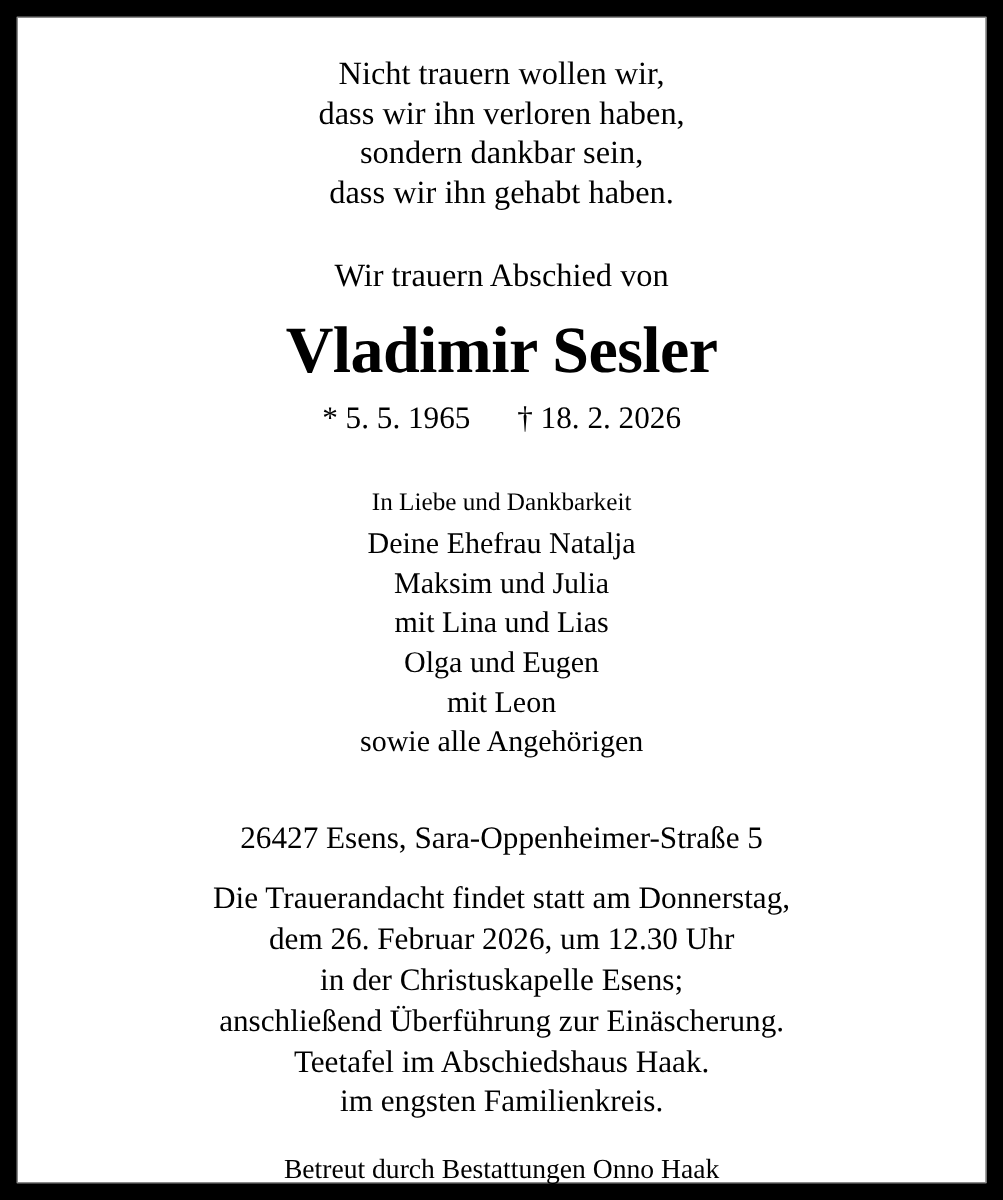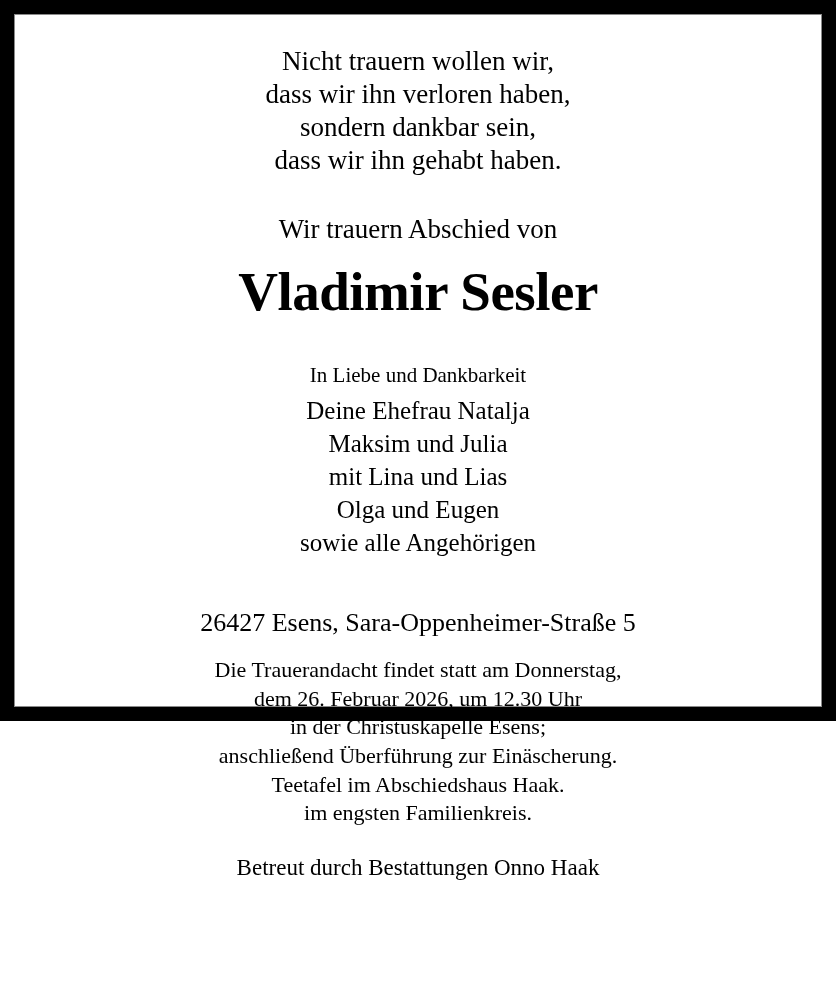--- a/index.html
+++ b/index.html
@@ -11,21 +11,21 @@
     width: 836px;
     height: 1000px;
     overflow: hidden;
     font-family: "Liberation Serif", "DejaVu Serif", serif;
     color: #000000;
   }
 
   .notice-frame {
     box-sizing: border-box;
     width: 836px;
-    height: 721px;
+    height: 1000px;
     background: #000000;
     padding: 14px;
   }
 
   .notice-inner {
     box-sizing: border-box;
     width: 100%;
     height: 100%;
     background: #ffffff;
     border: 1px solid #8a8a8a;
@@ -86,21 +86,21 @@
 
   .address {
     margin-top: 48px;
     font-size: 26px;
     line-height: 1.2;
     white-space: nowrap;
   }
 
   .service-details {
     margin-top: 18px;
-    font-size: 22px;
+    font-size: 26px;
     line-height: 1.3;
   }
   .service-details .line { display: block; white-space: nowrap; }
 
   .provider {
     margin-top: 26px;
     font-size: 23px;
     line-height: 1.2;
     white-space: nowrap;
   }
@@ -115,28 +115,36 @@
       <span class="line">Nicht trauern wollen wir,</span>
       <span class="line">dass wir ihn verloren haben,</span>
       <span class="line">sondern dankbar sein,</span>
       <span class="line">dass wir ihn gehabt haben.</span>
     </div>
 
     <div class="farewell">Wir trauern Abschied von</div>
 
     <div class="deceased-name">Vladimir Sesler</div>
 
+    <div class="life-dates">
+      <span>*</span>
+      <span>5. 5. 1965</span>
+      <span class="date-gap"></span>
+      <span>†</span>
+      <span>18. 2. 2026</span>
+    </div>
 
     <div class="tribute">In Liebe und Dankbarkeit</div>
 
     <div class="survivors">
       <span class="line">Deine Ehefrau Natalja</span>
       <span class="line">Maksim und Julia</span>
       <span class="line">mit Lina und Lias</span>
       <span class="line">Olga und Eugen</span>
+      <span class="line">mit Leon</span>
       <span class="line">sowie alle Angehörigen</span>
     </div>
 
     <div class="address">26427 Esens, Sara-Oppenheimer-Straße 5</div>
 
     <div class="service-details">
       <span class="line">Die Trauerandacht findet statt am Donnerstag,</span>
       <span class="line">dem 26. Februar 2026, um 12.30 Uhr</span>
       <span class="line">in der Christuskapelle Esens;</span>
       <span class="line">anschließend Überführung zur Einäscherung.</span>

